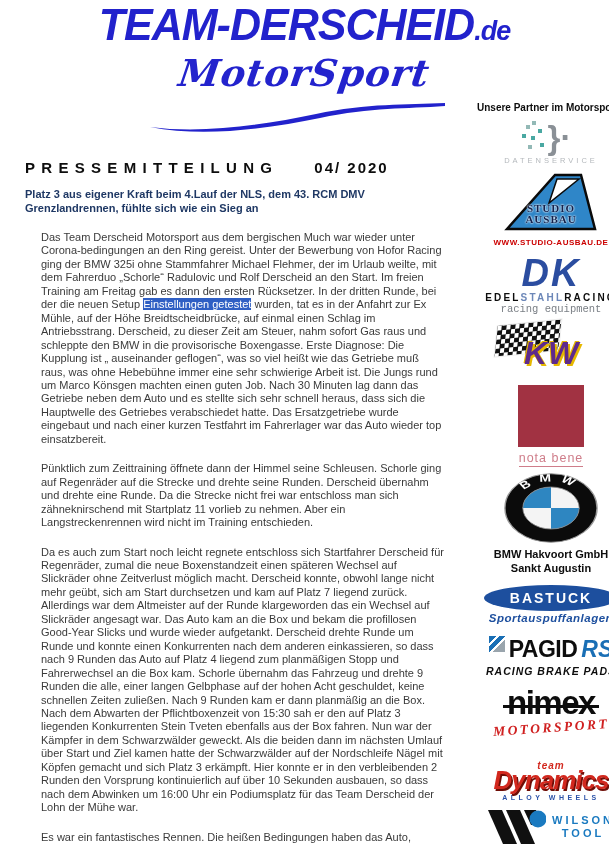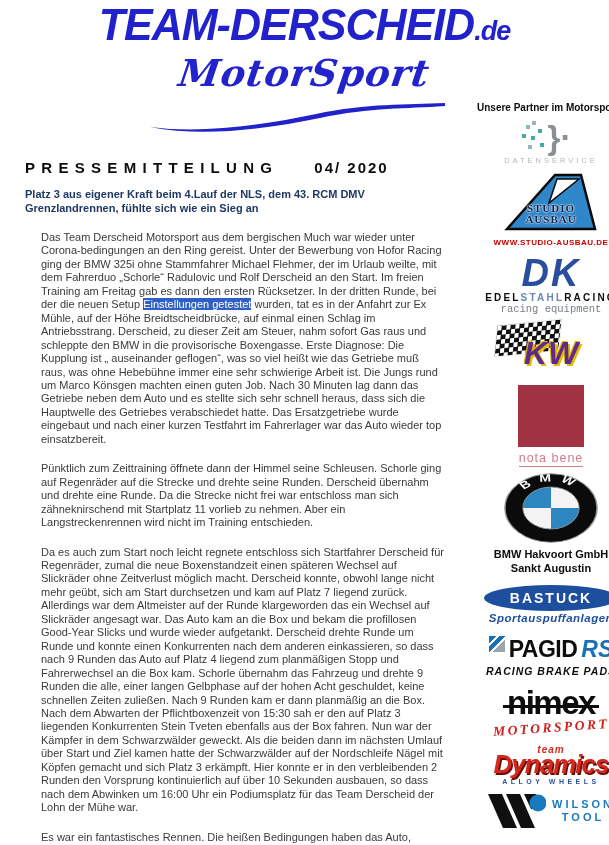--- a/index.html
+++ b/index.html
@@ -95,21 +95,21 @@
   .pagid-row { display:flex; align-items:flex-start; gap:4px; }
   .pagid-mark { width:16px; height:16px;
                 background:linear-gradient(135deg,#1a6fb5 0 22%,#ffffff 22% 32%,#1a6fb5 32% 52%,
                             #ffffff 52% 62%,#9aa5ad 62% 100%); }
   .pagid-name { font-size:23px; font-weight:900; color:#0d0d0d; letter-spacing:-0.5px; }
   .pagid-rs { font-size:23px; font-weight:900; font-style:italic; color:#1a6fb5; }
   .pagid-sub { font-size:10.5px; font-style:italic; font-weight:800; color:#0d0d0d;
                letter-spacing:1px; margin-top:2px; }
 
   
-  .logo-nimex { margin-bottom:8px; }
+  .logo-nimex { margin-bottom:24px; }
   .nimex-name { position:relative; font-size:33px; font-weight:900; letter-spacing:-1.5px;
                 color:#0d0d0d; line-height:0.95; }
   .nimex-name::after { content:""; position:absolute; left:-4px; right:-4px; top:56%;
                        height:3.5px; background:#0d0d0d; }
   .nimex-sub { font-family:"Liberation Serif", serif; font-size:13.5px; font-style:italic;
                font-weight:700; letter-spacing:2.5px; color:#d02020;
                transform:rotate(-4deg); margin-top:2px; }
 
   
   .logo-dynamics { margin-bottom:8px; }

